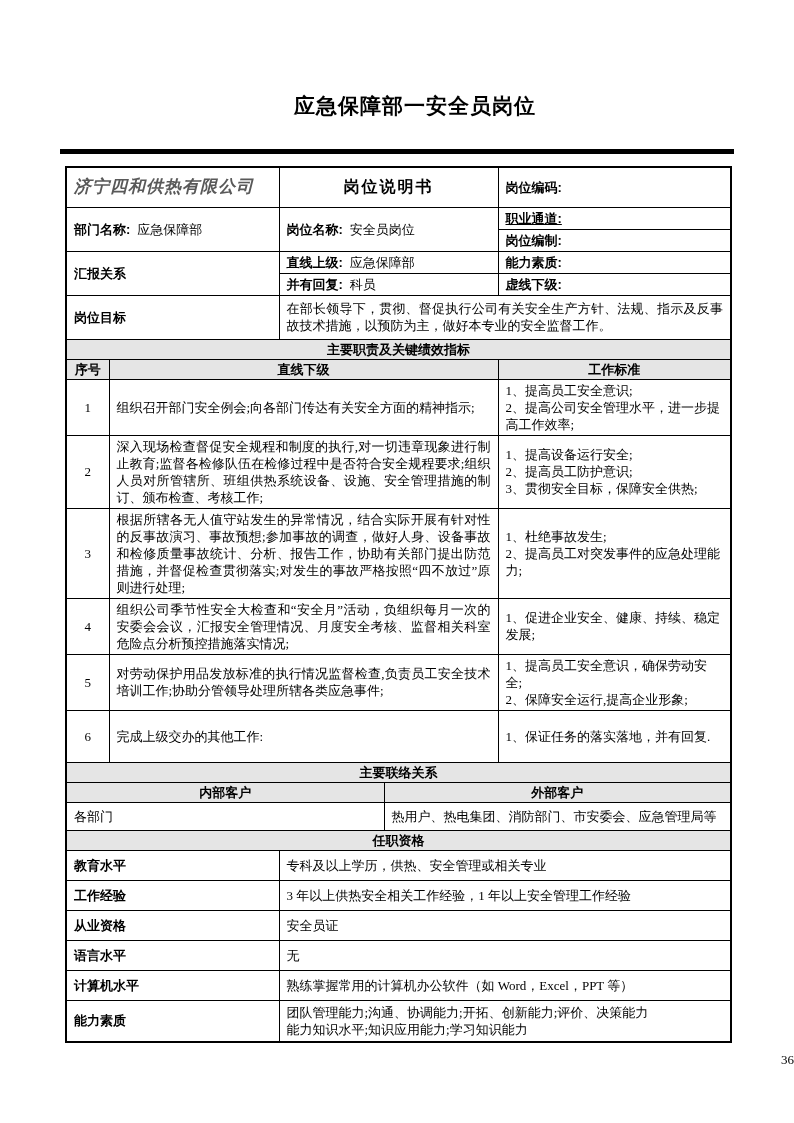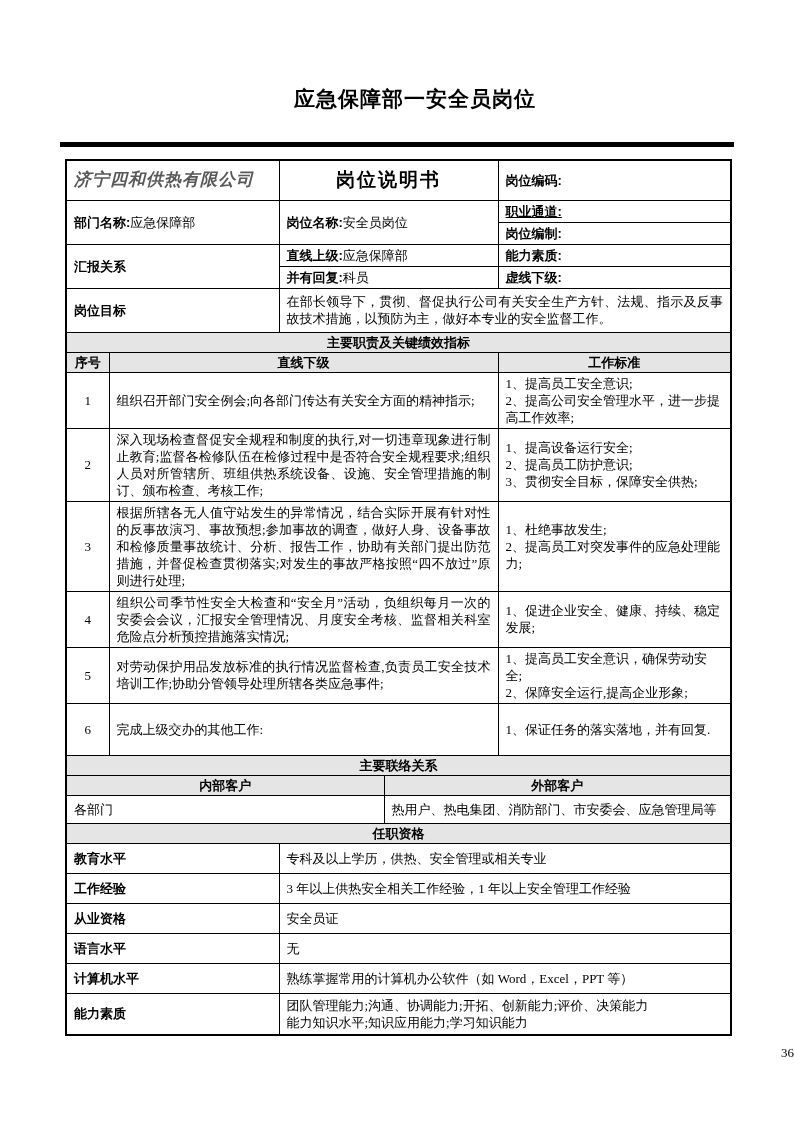--- a/index.html
+++ b/index.html
@@ -6,21 +6,21 @@
   html, body { margin: 0; padding: 0; }
   body {
     width: 794px; height: 1123px;
     background: #ffffff;
     font-family: "Liberation Serif", serif;
     color: #000;
   }
   .page { position: relative; width: 794px; height: 1123px; background: #fff; overflow: hidden; }
 
   .doc-main-title {
-    margin: 9px; padding-top: 76px;
+    margin: 16px; padding-top: 76px;
     text-align: center;
     font-family: "Liberation Sans", sans-serif;
     font-weight: bold;
     font-size: 21px;
     letter-spacing: 1px;
     padding-left: 36px;
   }
   .title-rule {
     width: 674px; height: 5px;
     background: #000;
@@ -37,36 +37,36 @@
   }
   table.jd td {
     border: 1px solid #000;
     padding: 2px 7px;
     vertical-align: middle;
     line-height: 17px;
     word-break: break-all;
   }
 
   .lbl { font-weight: bold; font-family: "Liberation Sans", sans-serif; white-space: nowrap; text-align: center; }
-  .val { }
+  .val { margin-left: 7px; }
   .u   { text-decoration: underline; }
 
   .company-cell { text-align: left; }
   .company-name {
     font-style: italic;
     font-weight: bold;
     font-size: 17px;
     color: #595959;
     letter-spacing: 1px;
   }
   .doc-subtitle-cell { text-align: center; }
   .doc-subtitle {
     font-family: "Liberation Sans", sans-serif;
     font-weight: bold;
-    font-size: 19px;
+    font-size: 16px;
     letter-spacing: 2px;
   }
 
   tr.band td {
     background: #e5e5e5;
     font-family: "Liberation Sans", sans-serif;
     font-weight: bold;
     text-align: center;
     height: 20px;
     padding: 1px 4px;

